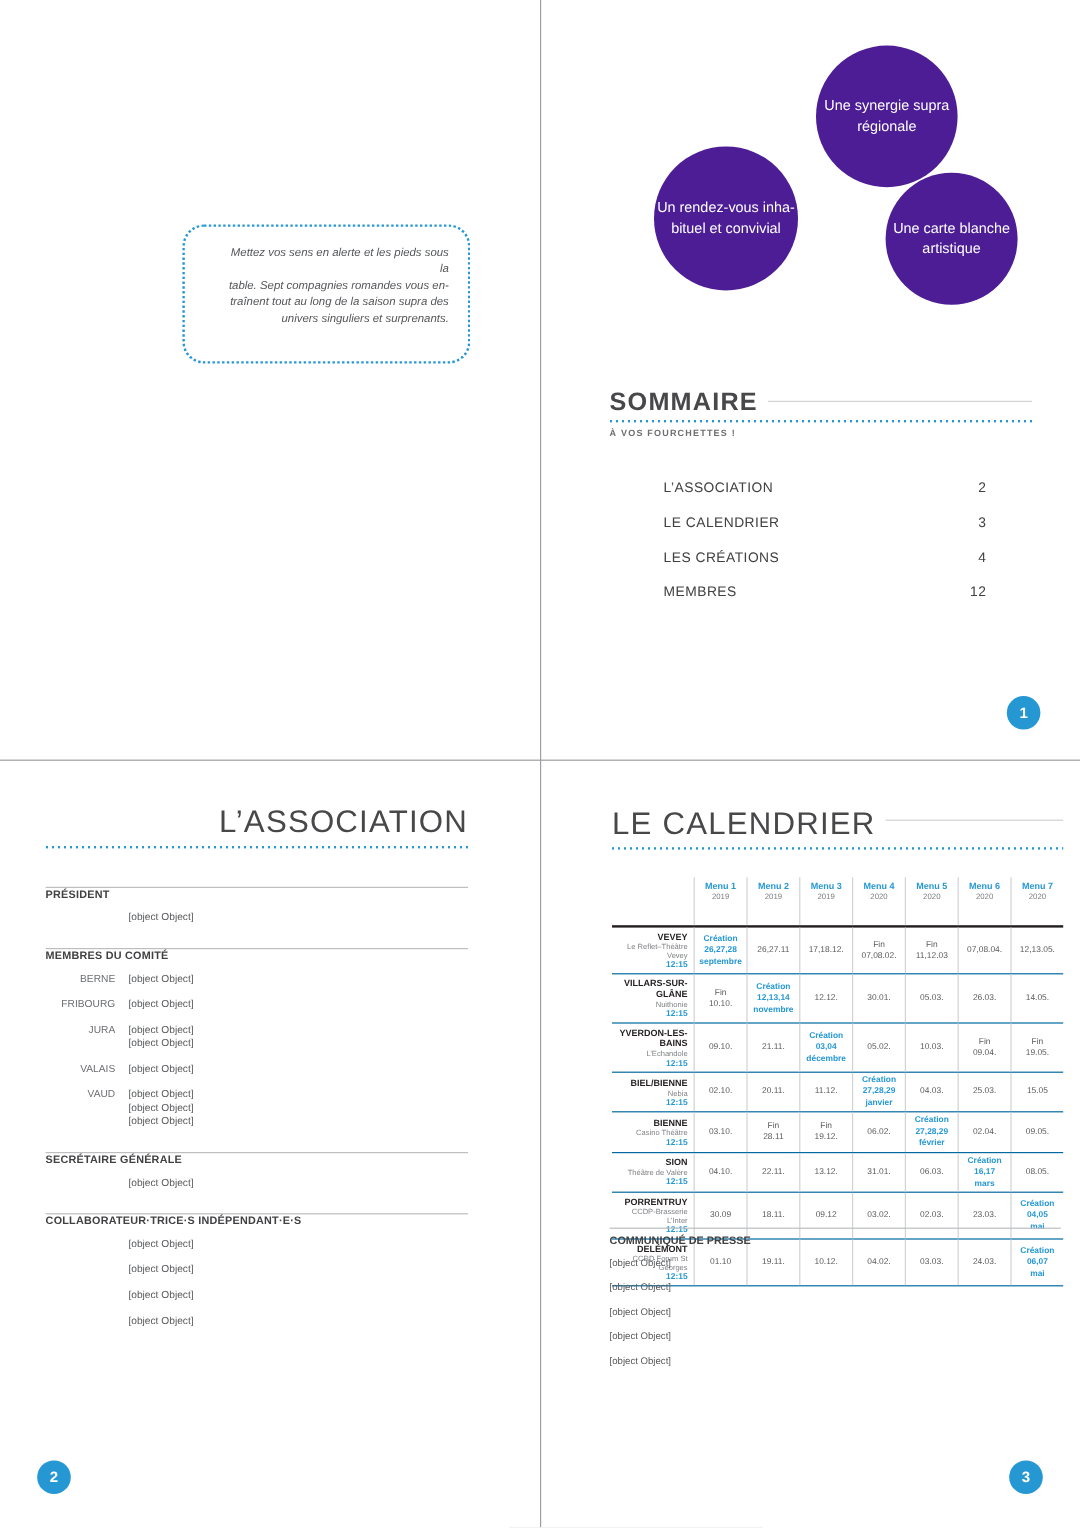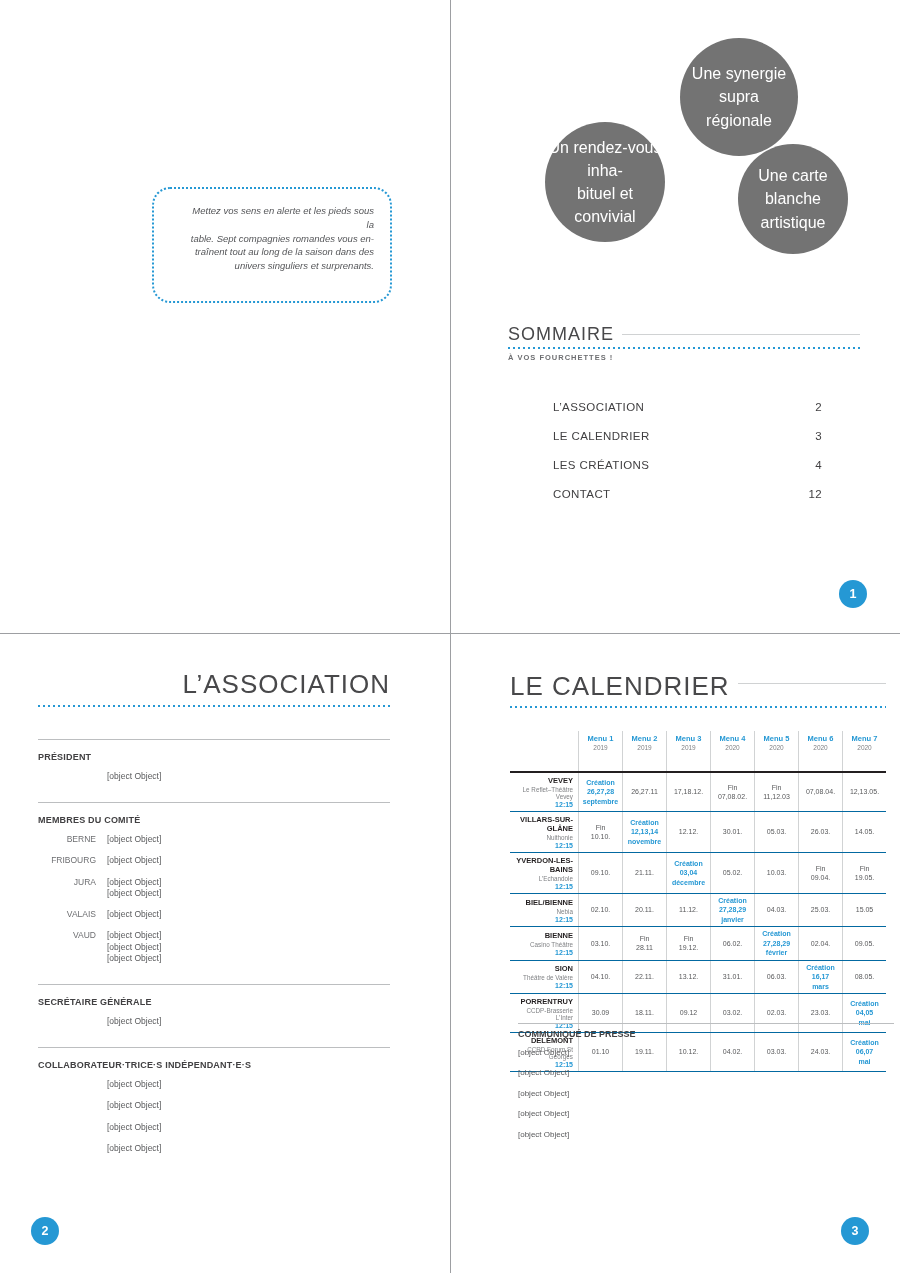--- a/index.html
+++ b/index.html
@@ -17,56 +17,56 @@
   .q-page3 { left:450px; top:633px; height:640px; }
 
   
   .quote-box { position:absolute; left:152px; top:187px; width:240px; height:116px;
     border:2px dotted #2598d4; border-radius:18px; padding:15px 16px 0 30px;
     text-align:right; font-style:italic; font-size:9.5px; line-height:1.45; color:#555659; }
   .quote-box .q2 { margin-top:9px; }
   .preline { white-space:pre-line; }
 
   
-  .bubble { position:absolute; border-radius:50%; background:#737373; color:#fff;
+  .bubble { position:absolute; border-radius:50%; background:#4c1d95; color:#fff;
     display:flex; align-items:center; justify-content:center; text-align:center;
-    font-size:16px; line-height:1.45; white-space:pre-line; }
+    font-size:12px; line-height:1.45; white-space:pre-line; }
   .b1 { left:230px; top:38px;  width:118px; height:118px; }
   .b2 { left:95px;  top:122px; width:120px; height:120px; }
   .b3 { left:288px; top:144px; width:110px; height:110px; }
 
   
   .big-title { font-size:26px; font-weight:300; color:#48484a; letter-spacing:1px; white-space:nowrap; }
   .title-rule { flex:1; height:1px; background:#d0d2d3; margin-left:8px; margin-top:12px; }
   .dotline { height:2px; background-image:repeating-linear-gradient(90deg,#2598d4 0,#2598d4 2px,transparent 2px,transparent 5px); }
 
   
   .sommaire { position:absolute; left:58px; top:324px; width:352px; }
-  .sommaire .big-title { font-size:18px; }
+  .sommaire .big-title { font-size:21px;font-weight:bold; }
   .sommaire .title-rule { margin-top:10px; }
   .som-head { display:flex; }
   .sommaire .dotline { margin-top:2px; }
   .som-sub { margin-top:4px; font-size:7.5px; font-weight:bold; letter-spacing:1px; color:#6d6e71; }
 
   .toc { position:absolute; left:103px; top:392px; width:269px; }
   .toc-row { display:flex; justify-content:space-between; align-items:center; height:29px;
     font-size:11.5px; color:#414042; letter-spacing:0.4px; cursor:pointer; }
 
   .badge { position:absolute; width:28px; height:28px; border-radius:50%; background:#2598d4;
     color:#fff; font-size:12.5px; font-weight:bold; display:flex; align-items:center; justify-content:center; }
   .badge-p1 { left:389px; top:580px; }
   .badge-p2 { left:31px;  top:584px; }
   .badge-p3 { left:391px; top:584px; }
 
   
   .assoc { position:absolute; left:38px; top:36px; width:352px; }
   .assoc-title { text-align:right; }
   .assoc .dotline { margin-top:5px; }
   .assoc-sections { margin-top:32px; }
-  .assoc-section { border-top:1px solid #bcbec0; padding-top:12px; margin-bottom:20px; }
+  .assoc-section { border-top:1px solid #bcbec0; padding-top:0; margin-bottom:20px; }
   .assoc-heading { font-size:9px; font-weight:bold; color:#414042; letter-spacing:0.2px; }
   .assoc-rows { margin-top:9px; }
   .assoc-row { display:flex; margin-bottom:10px; font-size:8.5px; line-height:1.32; }
   .assoc-row-label { width:58px; flex:none; text-align:right; color:#6d6e71; }
   .assoc-row-lines { margin-left:11px; color:#58595b; }
 
   
   .cal-head-wrap { position:absolute; left:60px; top:38px; width:376px; }
   .cal-title-row { display:flex; }
   .cal-head-wrap .dotline { margin-top:4px; }
@@ -82,37 +82,37 @@
     display:flex; flex-direction:column; justify-content:center; }
   .cal-city { font-size:7.5px; font-weight:bold; color:#231f20; }
   .cal-venue { font-size:6.3px; color:#808285; margin-top:1px; }
   .cal-time { font-size:7px; font-weight:bold; color:#2598d4; margin-top:1px; }
   .cal-cell { width:44px; border-left:1px solid #d1d3d4; display:flex; align-items:center;
     justify-content:center; text-align:center; white-space:pre-line;
     font-size:7px; color:#58595b; line-height:1.35; padding:2px 0; }
   .cal-cell.creation { color:#2598d4; font-weight:bold; }
 
   
-  .press { position:absolute; left:68px; top:390px; width:376px; }
+  .press { position:absolute; left:58px; top:390px; width:376px; }
   .press-heading { border-top:1px solid #bcbec0; padding-top:5px; font-size:9px; font-weight:bold; color:#414042; }
   .press-para { font-size:8px; color:#58595b; line-height:1.55; margin-top:8px; text-align:justify; }
 </style>
 </head>
 <body>
 
 <div class="canvas">
 
   <div class="div-v"></div>
   <div class="div-h"></div>
 
   <div class="quad q-backcover">
     <div class="quote-box">
       <div class="preline">Mettez vos sens en alerte et les pieds sous la
 table. Sept compagnies romandes vous en-
-traînent tout au long de la saison dans des
+traînent tout au long de la saison supra des
 univers singuliers et surprenants.</div>
     </div>
   </div>
 
   <div class="quad q-page1">
     <div class="bubble b1">Une synergie supra
 régionale</div>
     <div class="bubble b2">Un rendez-vous inha-
 bituel et convivial</div>
     <div class="bubble b3">Une carte blanche
@@ -138,21 +138,21 @@
           <span class="toc-label">LE CALENDRIER</span>
           <span class="toc-page">3</span>
         </div>
 
         <div class="toc-row">
           <span class="toc-label">LES CRÉATIONS</span>
           <span class="toc-page">4</span>
         </div>
 
         <div class="toc-row">
-          <span class="toc-label">CONTACT</span>
+          <span class="toc-label">MEMBRES</span>
           <span class="toc-page">12</span>
         </div>
 
     </div>
 
     <div class="badge badge-p1">1</div>
   </div>
 
   <div class="quad q-page2">
     <div class="assoc">

